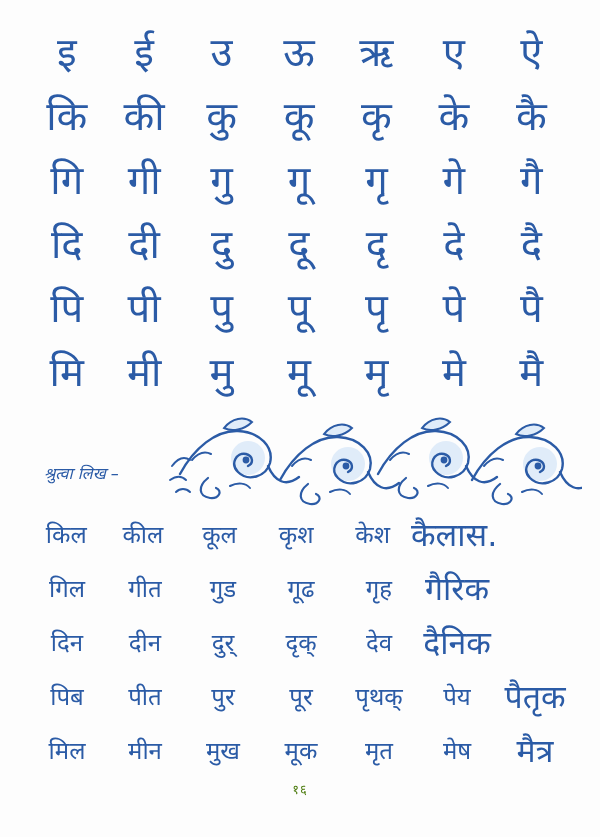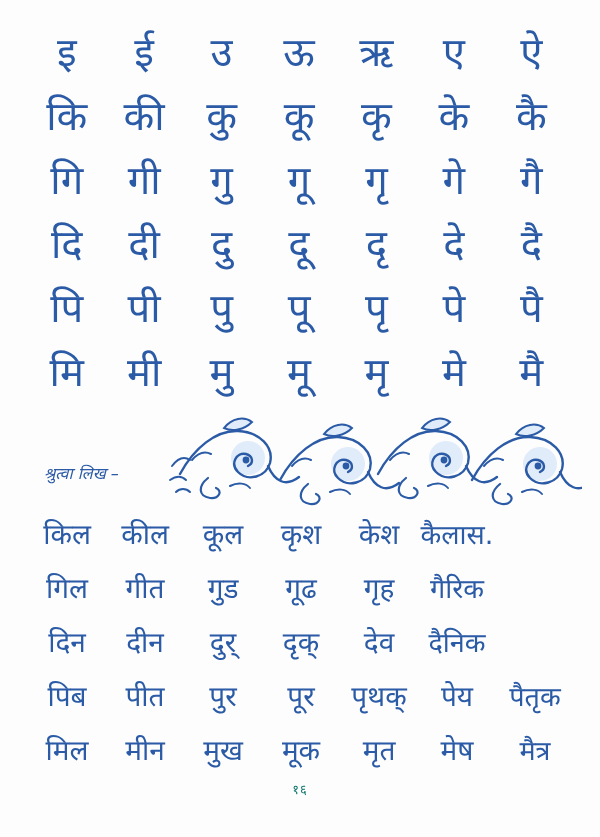--- a/index.html
+++ b/index.html
@@ -38,28 +38,28 @@
   }
   
   .word-grid{
     position:absolute;top:508px;left:28px;right:26px;
   }
   .wrow{
     display:grid;grid-template-columns:repeat(7,1fr);
     align-items:center;height:54px;
   }
   .wcell{
-    font-size:28px;line-height:54px;text-align:center;
+    font-size:24px;line-height:54px;text-align:center;
     color:var(--ink);white-space:nowrap;
   }
-  .wrow .wcell:last-child{font-size:27px;}
+  .wrow .wcell:last-child{font-size:32px;}
   
   .page-number{
     position:absolute;top:780px;left:0;right:0;
-    text-align:center;font-size:13px;color:#0f766e;
+    text-align:center;font-size:13px;color:#4d7c0f;
     letter-spacing:1px;
   }
 </style>
 </head>
 <body>
 
 <div class="page">
 
   <section class="letter-grid">
     <div class="lrow">

